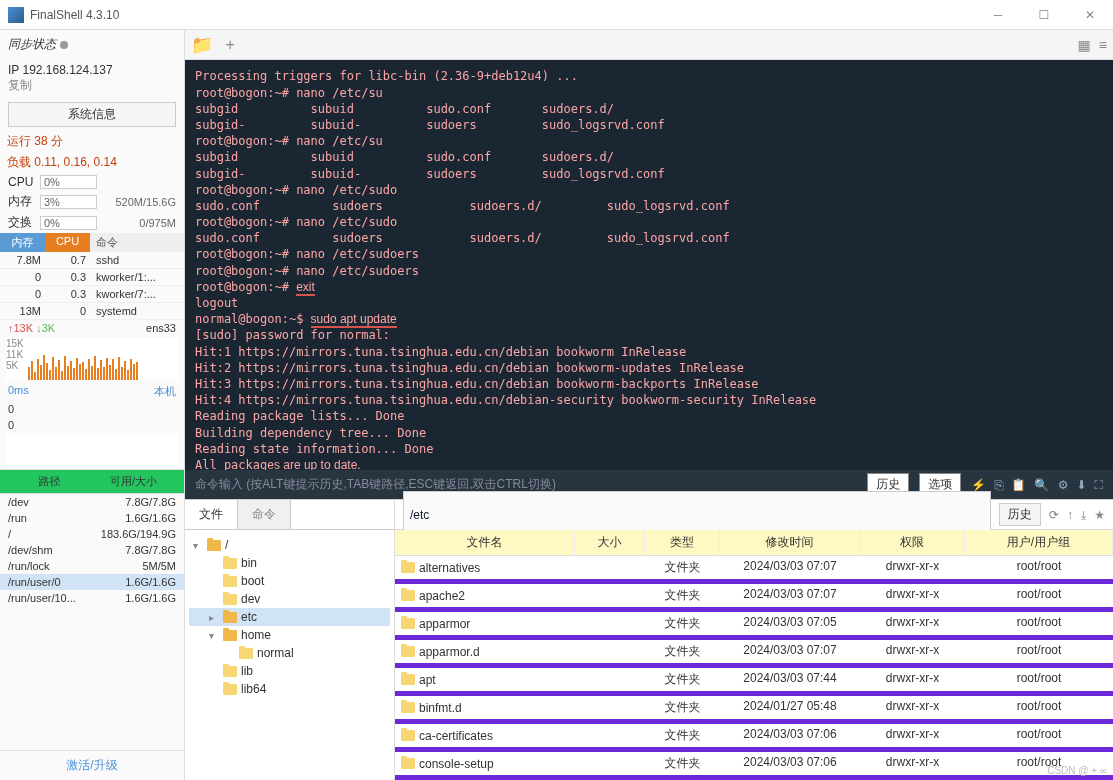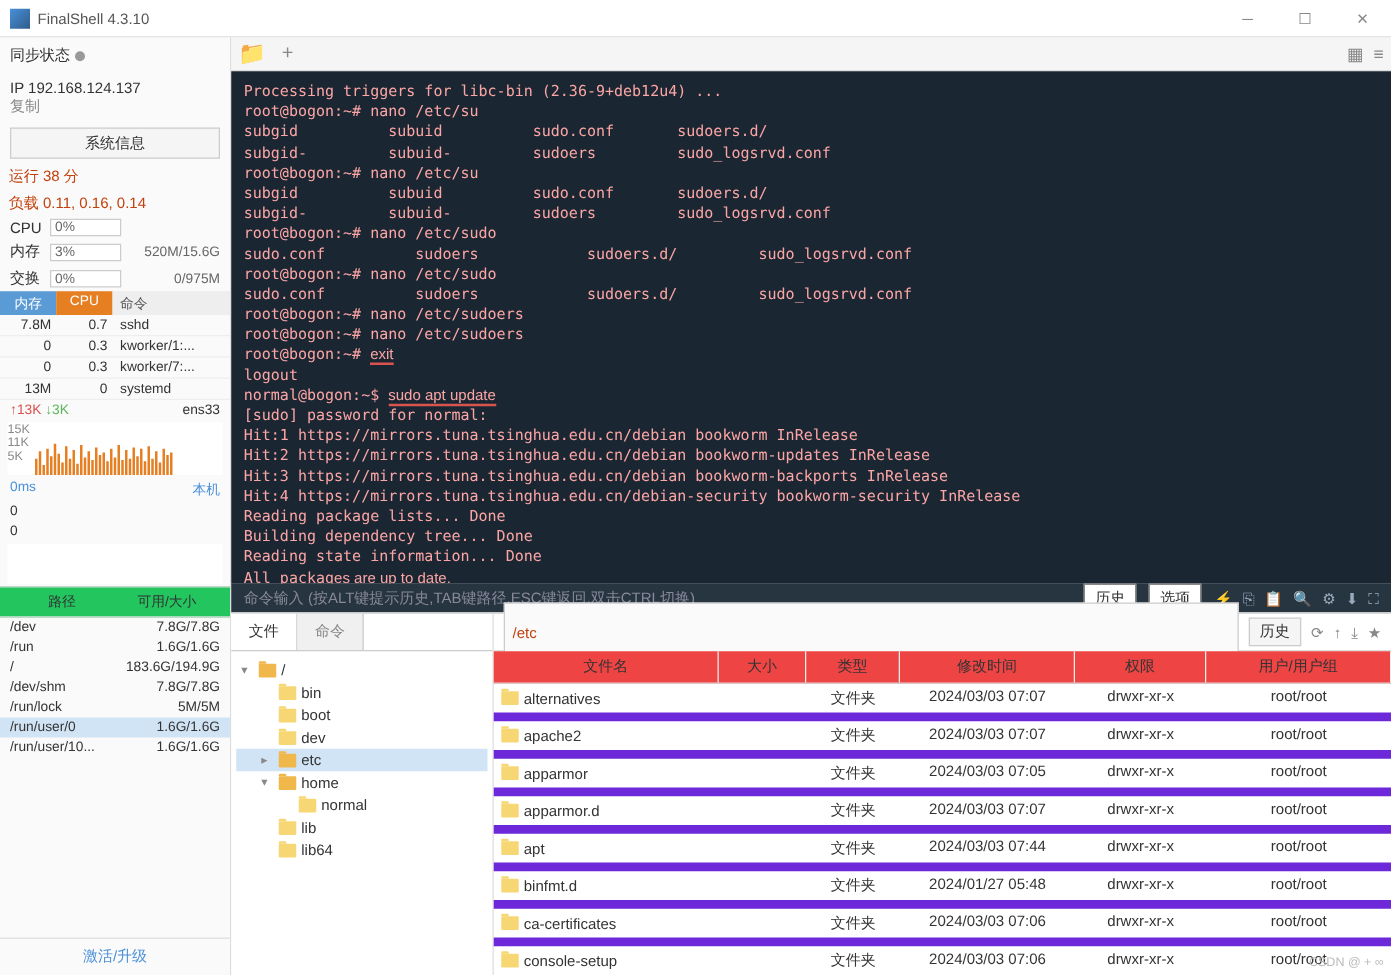--- a/index.html
+++ b/index.html
@@ -3,21 +3,21 @@
 <meta charset="utf-8">
 <style>
 * { margin:0; padding:0; box-sizing:border-box; font-family:"Microsoft YaHei","Segoe UI",sans-serif; }
 body { width:1113px; height:780px; background:#f0f0f0; overflow:hidden; font-size:12px; color:#333; }
 .titlebar { height:30px; background:#fff; display:flex; align-items:center; padding:0 8px; border-bottom:1px solid #ddd; }
 .titlebar .icon { width:16px; height:16px; background:linear-gradient(135deg,#4a90d9,#2e5c8a); margin-right:6px; }
 .titlebar .title { flex:1; color:#555; }
 .win-ctrl { margin-left:16px; color:#888; cursor:pointer; width:30px; text-align:center; }
 .main { display:flex; height:750px; }
 .sidebar { width:185px; background:#fafafa; border-right:1px solid #ddd; display:flex; flex-direction:column; overflow:hidden; }
-.sync { padding:6px 8px; display:flex; align-items:center; gap:4px; }
+.sync { padding:6px 8px; display:flex; align-items:center; gap:4px;font-style:italic; }
 .sync .dot { width:8px; height:8px; border-radius:50%; background:#999; }
 .iprow { padding:4px 8px; display:flex; justify-content:space-between;flex-direction:column; }
 .iprow .copy { color:#888; }
 .sysbtn { margin:4px 8px; padding:3px; text-align:center; border:1px solid #ccc; background:#f5f5f5; cursor:pointer; }
 .statline { padding:2px 7px; color:#c2410c; }
 .resrow { display:flex; padding:2px 8px; align-items:center; gap:4px; }
 .resrow .lbl { width:28px; }
 .resrow .bar { flex:1; height:14px; border:1px solid #ccc; background:#fff; position:relative; padding-left:3px; font-size:11px; line-height:12px; color:#666; }
 .resrow .det { width:75px; text-align:right; font-size:11px; color:#666; }
 .proctab-h { display:flex; background:#f0f0f0; font-size:11px; }
@@ -75,33 +75,33 @@
 .tree-item { padding:2px 4px; display:flex; align-items:center; gap:4px; cursor:pointer; }
 .tree-item.lvl1 { padding-left:20px; }
 .tree-item.lvl2 { padding-left:36px; }
 .tree-item.sel { background:#d0e4f5; }
 .fic { width:14px; height:11px; background:#f7d774; border-radius:1px; display:inline-block; position:relative; }
 .fic.open { background:#f0b84a; }
 .fic::before { content:''; position:absolute; top:-2px; left:0; width:6px; height:2px; background:inherit; border-radius:1px 1px 0 0; }
 .chev { width:10px; color:#888; font-size:10px; }
 .bottom-right { flex:1; display:flex; flex-direction:column; }
 .pathbar { height:30px; display:flex; align-items:center; padding:0 8px; border-bottom:1px solid #ddd; gap:8px; }
-.pathbar input { flex:1; border:1px solid #ccc; padding:16px 6px; font-size:12px; background:#fafafa; color:#c2410c; }
+.pathbar input { flex:1; border:1px solid #ccc; padding:16px 6px; font-size:12px; background:#fafafa; color:#0f172a; }
 .pathbtn { padding:2px 8px; border:1px solid #ccc; background:#f5f5f5; cursor:pointer; }
 .path-icons { color:#888; display:flex; gap:8px; }
 .path-icons span { cursor:pointer; }
-.filehead { display:flex; border-bottom:1px solid #ddd; background:#ef4444; font-size:12px; }
+.filehead { display:flex; border-bottom:1px solid #ddd; background:#fef9c3; font-size:12px; }
 .filehead div { padding:4px 6px; border-right:1px solid #eee; text-align:center; }
 .fh-name { width:180px; }
 .fh-size { width:70px; }
 .fh-type { width:75px; }
 .fh-mod { width:140px; }
 .fh-perm { width:105px; }
 .fh-user { flex:1; }
-.filerow { display:flex; font-size:12px; border-bottom:7px solid #6d28d9; cursor:pointer; }
+.filerow { display:flex; font-size:12px; border-bottom:5px solid #6d28d9; cursor:pointer; }
 .filerow div { padding:3px 6px; }
 .filerow .fh-name { display:flex; align-items:center; gap:4px; text-align:left; }
 .filerow .fh-type,.filerow .fh-mod,.filerow .fh-perm,.filerow .fh-user { text-align:center; }
 .watermark { position:absolute; right:6px; bottom:4px; font-size:10px; color:#bbb; }
 </style>
 </head>
 <body>
 
 <div class="titlebar">
   <div class="icon"></div>

